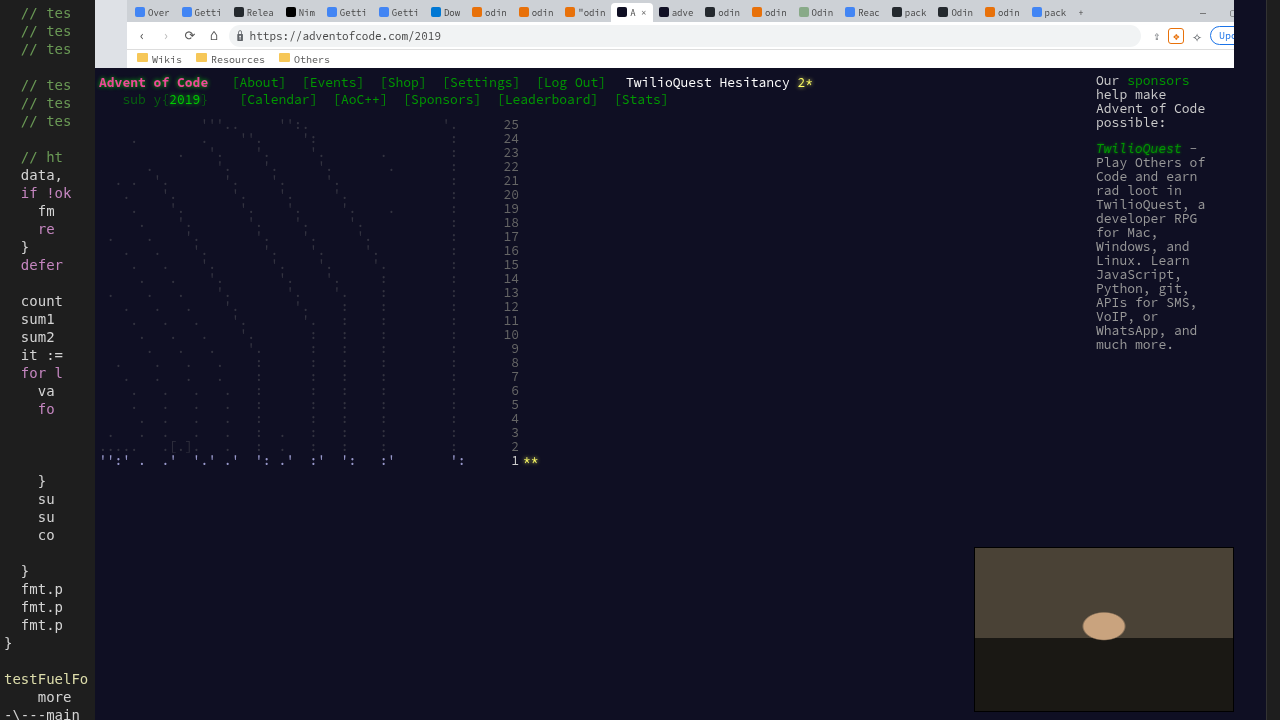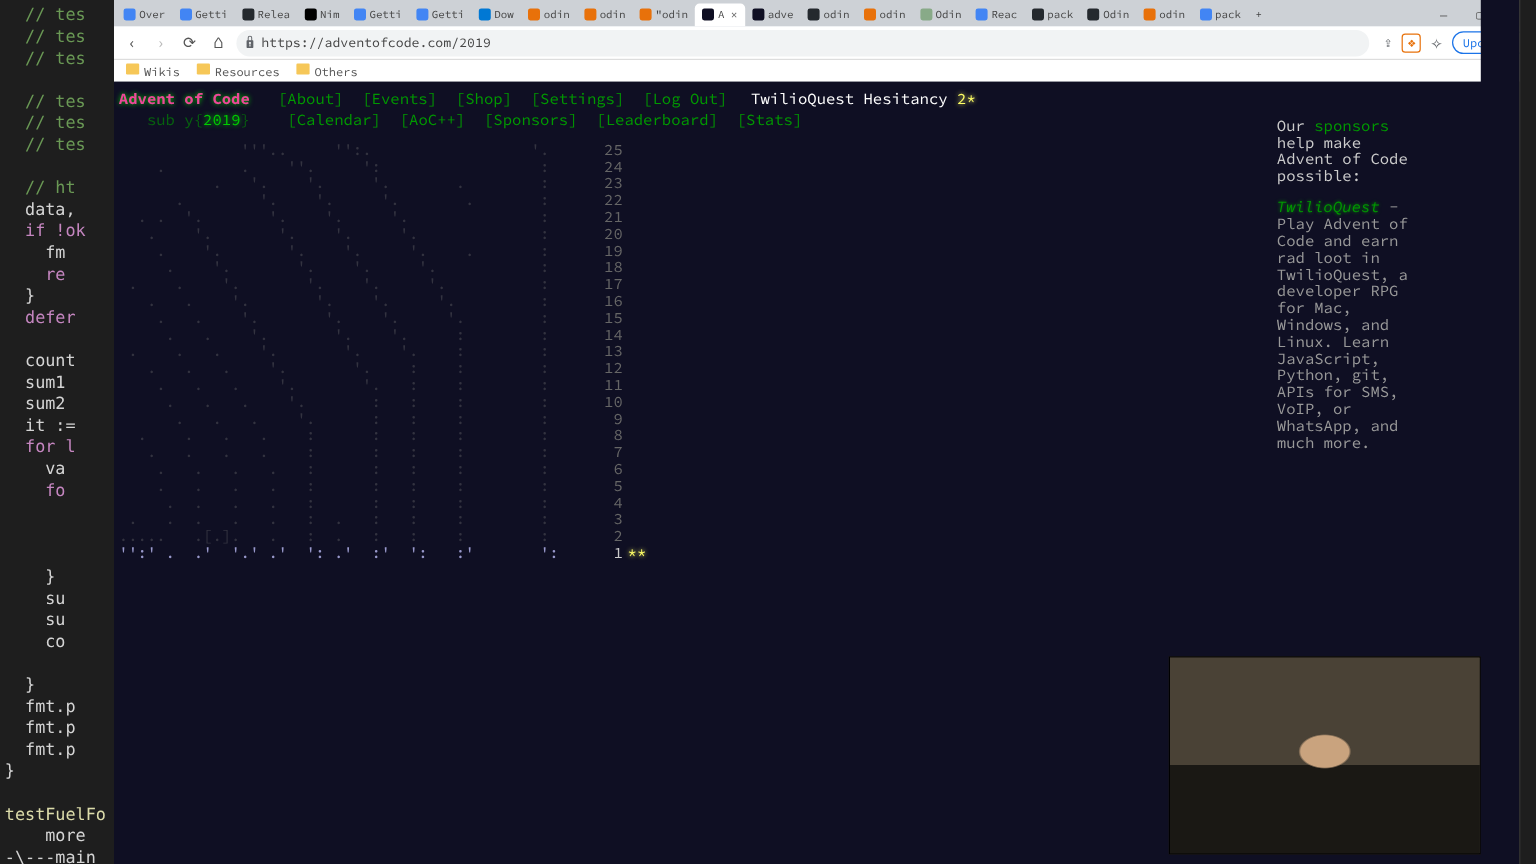--- a/index.html
+++ b/index.html
@@ -6,21 +6,21 @@
 body { font-family: "Source Code Pro", Consolas, monospace; background: #0f0f23; overflow: hidden; width: 1280px; height: 720px; position: relative; }
 
 
 .editor-bg { position: absolute; left: 0; top: 0; width: 95px; height: 720px; background: #1e1e1e; color: #888; font-size: 14px; padding: 4px 0 0 4px; line-height: 18px; white-space: pre; overflow: hidden; font-family: Consolas, monospace; }
 .editor-bg .comment { color: #6a9955; }
 .editor-bg .kw { color: #c586c0; }
 .editor-bg .fn { color: #dcdcaa; }
 .editor-bg .bold { font-weight: normal; color: #d4d4d4; }
 
 
-.chrome { position: absolute; left: 95px; top: 0; right: 0; height: 76px; background: #dee1e6; }
+.chrome { position: absolute; left: 95px; top: 0; right: 0; height: 76px; background: #dee1e6; padding-left: 32px; }
 .tabstrip { height: 22px; background: #cdd1d6; display: flex; align-items: center; padding: 2px 2px 0 2px; gap: 0; font-size: 9px; overflow: hidden; }
 .tab { display: flex; align-items: center; gap: 3px; padding: 2px 6px; height: 19px; border-radius: 4px 4px 0 0; color: #444; white-space: nowrap; flex-shrink: 0; }
 .tab.active { background: #fff; }
 .tab .fav { width: 10px; height: 10px; border-radius: 2px; display: inline-block; flex-shrink: 0; }
 .tab .x { color: #666; font-size: 10px; margin-left: 2px; }
 .winbtns { margin-left: auto; display: flex; gap: 0; }
 .winbtn { width: 30px; height: 20px; display: flex; align-items: center; justify-content: center; color: #555; font-size: 10px; }
 
 .addrbar { height: 28px; background: #fff; display: flex; align-items: center; padding: 0 6px; gap: 6px; border-bottom: 1px solid #ddd; }
 .navbtn { width: 18px; height: 18px; display: flex; align-items: center; justify-content: center; color: #555; font-size: 13px; }
@@ -46,21 +46,21 @@
 .sub a { color: #009900; text-decoration: none; }
 
 .calendar { padding: 0 4px; white-space: pre; color: #333; font-size: 13px; line-height: 14px; letter-spacing: 0; }
 .calendar .row { display: flex; }
 .calendar .art { color: #333340; }
 .calendar .daynum { color: #666; margin-left: 10px; width: 20px; text-align: right; display: inline-block; }
 .calendar .done .daynum { color: #ccc; }
 .calendar .done .art { color: #9999cc; }
 .calendar .stars2 { color: #ffff66; text-shadow: 0 0 4px #ffff66; margin-left: 4px; }
 
-.sidebar { position: absolute; right: 96px; top: 6px; width: 120px; font-size: 13px; line-height: 14px; color: #cccccc; margin-top: 24px; }
+.sidebar { position: absolute; right: 64px; top: 6px; width: 120px; font-size: 13px; line-height: 14px; color: #cccccc; }
 .sidebar .sp { color: #009900; }
 .sidebar .link { color: #009900; text-shadow: 0 0 3px #009900; font-style: italic; }
 .sidebar .desc { color: #999; }
 
 
 .cam { position: absolute; right: 46px; bottom: 8px; width: 260px; height: 165px; background: #3a3428; border: 1px solid #000; }
 .cam::after { content:""; position:absolute; left:0;right:0;top:0;bottom:0; background: radial-gradient(ellipse at 50% 48%, #c9a37e 0 20px, transparent 22px), linear-gradient(#4a4236 0 55%, #1a1814 55% 100%); }
 .cam .shirt { position:absolute; bottom:0; left:50%; transform:translateX(-50%); width: 140px; height: 70px; background: #0a0a0a; border-radius: 50px 50px 0 0; }
 .cam .shirt-text { position:absolute; bottom: 18px; left:0; right:0; text-align:center; color:#fff; font-weight:bold; font-size: 14px; font-family: Arial; }
 
@@ -248,21 +248,21 @@
   <div class="sub">
     &nbsp;&nbsp;&nbsp;<span class="yk">sub y{</span><span class="year">2019</span><span class="yk">}</span>
     <span id="nav2">&nbsp;&nbsp;&nbsp;<a>[Calendar]</a>&nbsp;&nbsp;<a>[AoC++]</a>&nbsp;&nbsp;<a>[Sponsors]</a>&nbsp;&nbsp;<a>[Leaderboard]</a>&nbsp;&nbsp;<a>[Stats]</a></span>
   </div>
 
   <div class="calendar" id="cal"><div class="row"><span class="art">             '''..     '':.                 '.    </span><span class="daynum">25</span></div><div class="row"><span class="art">    .        .    ''.     ':                 :    </span><span class="daynum">24</span></div><div class="row"><span class="art">          .   '.    '.     '.       .        :    </span><span class="daynum">23</span></div><div class="row"><span class="art">      .        '.    '.     '.       .       :    </span><span class="daynum">22</span></div><div class="row"><span class="art">  . .  '.       '.    '.     '.              :    </span><span class="daynum">21</span></div><div class="row"><span class="art">   .    '.       '.    '.     '.             :    </span><span class="daynum">20</span></div><div class="row"><span class="art">    .    '.       '.    '.     '.    .       :    </span><span class="daynum">19</span></div><div class="row"><span class="art">     .    '.       '.    '.     '.           :    </span><span class="daynum">18</span></div><div class="row"><span class="art"> .    .    '.       '.    '.     '.          :    </span><span class="daynum">17</span></div><div class="row"><span class="art">   .   .    '.       '.    '.     '.         :    </span><span class="daynum">16</span></div><div class="row"><span class="art">    .   .    '.       '.    '.     '.        :    </span><span class="daynum">15</span></div><div class="row"><span class="art">     .   .    '.       '.    '.     :        :    </span><span class="daynum">14</span></div><div class="row"><span class="art"> .    .   .    '.       '.    '.    :        :    </span><span class="daynum">13</span></div><div class="row"><span class="art">   .   .   .    '.       '.    :    :        :    </span><span class="daynum">12</span></div><div class="row"><span class="art">    .   .   .    '.       '.   :    :        :    </span><span class="daynum">11</span></div><div class="row"><span class="art">     .   .   .    '.       :   :    :        :    </span><span class="daynum">10</span></div><div class="row"><span class="art">      .   .   .    '.      :   :    :        :    </span><span class="daynum">9</span></div><div class="row"><span class="art">  .    .   .   .    :      :   :    :        :    </span><span class="daynum">8</span></div><div class="row"><span class="art">   .   .   .   .    :      :   :    :        :    </span><span class="daynum">7</span></div><div class="row"><span class="art">    .   .   .   .   :      :   :    :        :    </span><span class="daynum">6</span></div><div class="row"><span class="art">    .   .   .   .   :      :   :    :        :    </span><span class="daynum">5</span></div><div class="row"><span class="art">     .  .   .   .   :      :   :    :        :    </span><span class="daynum">4</span></div><div class="row"><span class="art"> .   .  .   .   .   :  .   :   :    :        :    </span><span class="daynum">3</span></div><div class="row"><span class="art">.....   .[.].   .   :  .   :   :    :        :    </span><span class="daynum">2</span></div><div class="row done"><span class="art">'':' .  .'  '.' .'  ': .'  :'  ':   :'       ':   </span><span class="daynum">1</span><span class="stars2">**</span></div></div>
 
   <div class="sidebar">
     <div><span>Our </span><span class="sp">sponsors</span><span> help make Advent of Code possible:</span></div>
     <div style="height:12px"></div>
-    <div><span class="link">TwilioQuest</span><span class="desc"> - Play Advent of Code and earn rad loot in TwilioQuest, a developer RPG for Mac, Windows, and Linux. Learn JavaScript, Python, git, APIs for SMS, VoIP, or WhatsApp, and much more.</span></div>
+    <div><span class="link">TwilioQuest</span><span class="desc"> - Play Others of Code and earn rad loot in TwilioQuest, a developer RPG for Mac, Windows, and Linux. Learn JavaScript, Python, git, APIs for SMS, VoIP, or WhatsApp, and much more.</span></div>
   </div>
 </div>
 
 <div class="cam">
   <div class="shirt">
       <div class="shirt-text">D.A.D.D.</div>
     </div>
 </div>
 
 <div class="rstrip2"></div>

